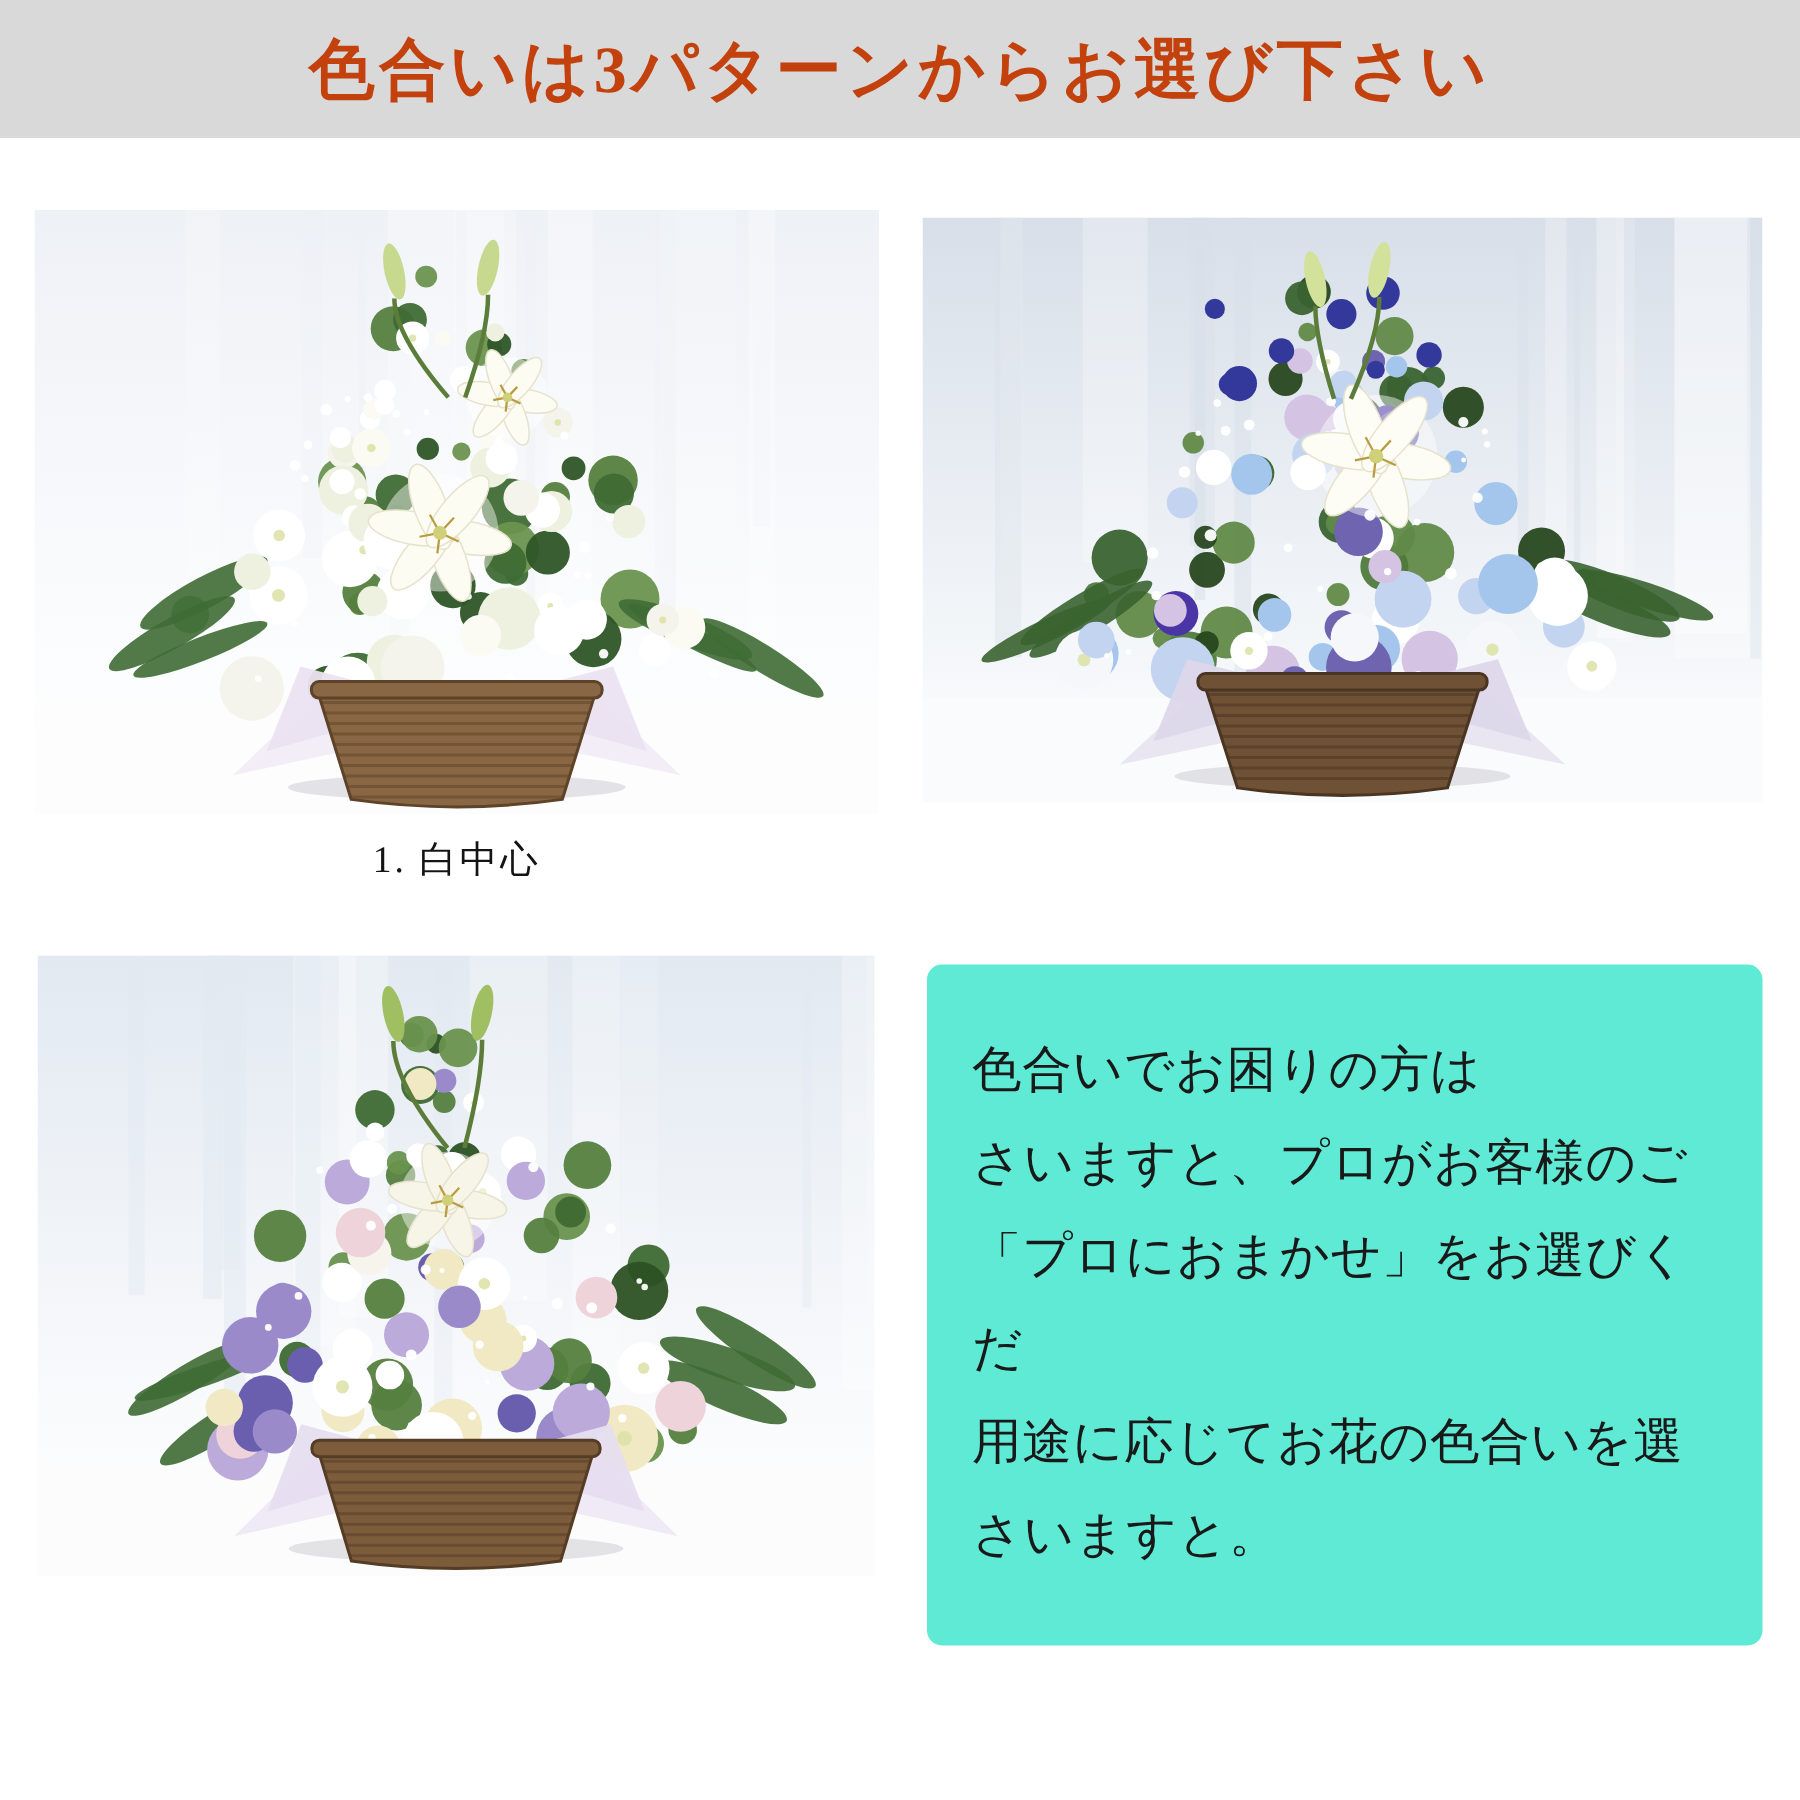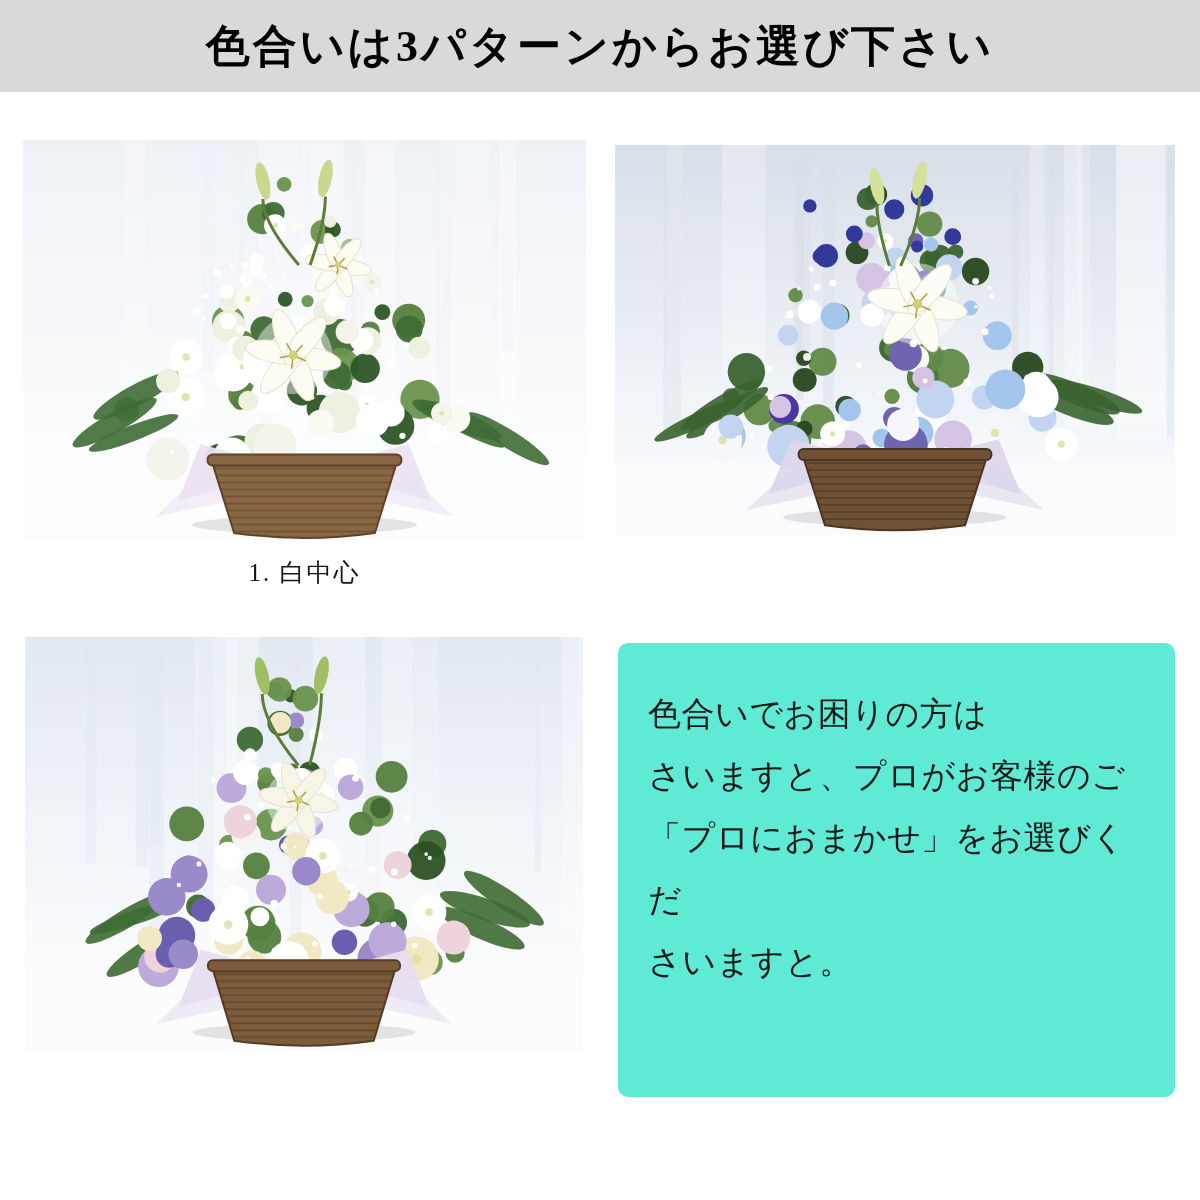--- a/index.html
+++ b/index.html
@@ -1,20 +1,20 @@
 <!DOCTYPE html>
 <html lang="ja"><head>
 <meta charset="utf-8">
 <style>
   html,body{margin:0;padding:0;}
   .page{position:relative;width:1200px;height:1200px;background:#ffffff;overflow:hidden;
         font-family:"Liberation Serif","DejaVu Serif",serif;}
   .banner{position:absolute;left:0;top:0;width:1200px;height:92px;
           display:flex;align-items:center;justify-content:center;background:#d9d9d9;}
-  .banner-title{margin:0;font-size:44px;font-weight:600;letter-spacing:3px;color:#000000;}
+  .banner-title{margin:0;font-size:44px;font-weight:600;letter-spacing:3px;color:#c2410c;}
   figure{margin:0;position:absolute;padding:0;}
   .photo-1{left:23px;top:140px;width:563px;height:403px;}
   .photo-2{left:615px;top:145px;width:560px;height:390px;}
   .photo-3{left:25px;top:637px;width:558px;height:414px;}
   .photo svg{display:block;}
   .caption{position:absolute;text-align:center;font-size:25px;color:#141414;letter-spacing:2px;}
   .caption-1{left:23px;top:556px;width:563px;}
   .caption-2{left:615px;top:553px;width:560px;}
   .caption-3{left:25px;top:1060px;width:558px;}
   .info-box{position:absolute;left:618px;top:643px;width:557px;height:454px;
@@ -630,16 +630,17 @@
         <line x1="206.09908212560387" y1="393.13" x2="351.9009178743961" y2="393.13" stroke="#543c25" stroke-width="2" opacity="0.5"></line>
         <line x1="208.1957004830918" y1="400.13" x2="349.8042995169082" y2="400.13" stroke="#543c25" stroke-width="2" opacity="0.5"></line>
         <rect x="182.93" y="323.13" width="192.14000000000001" height="11" rx="5" fill="#7d5c3c" stroke="#543c25" stroke-width="2"></rect>
       </svg>
   </figure>
 
   <aside class="info-box" style="background: #5eead4; color: rgb(25, 25, 25);">
     <p class="info-line">色合いでお困りの方は</p>
     <p class="info-line">さいますと、プロがお客様のご</p>
     <p class="info-line">「プロにおまかせ」をお選びくだ</p>
+    <p class="info-line">用途に応じてお花の色合いを選</p>
     <p class="info-line">さいますと。</p>
   </aside>
 
 </div>
 
 </body></html>

